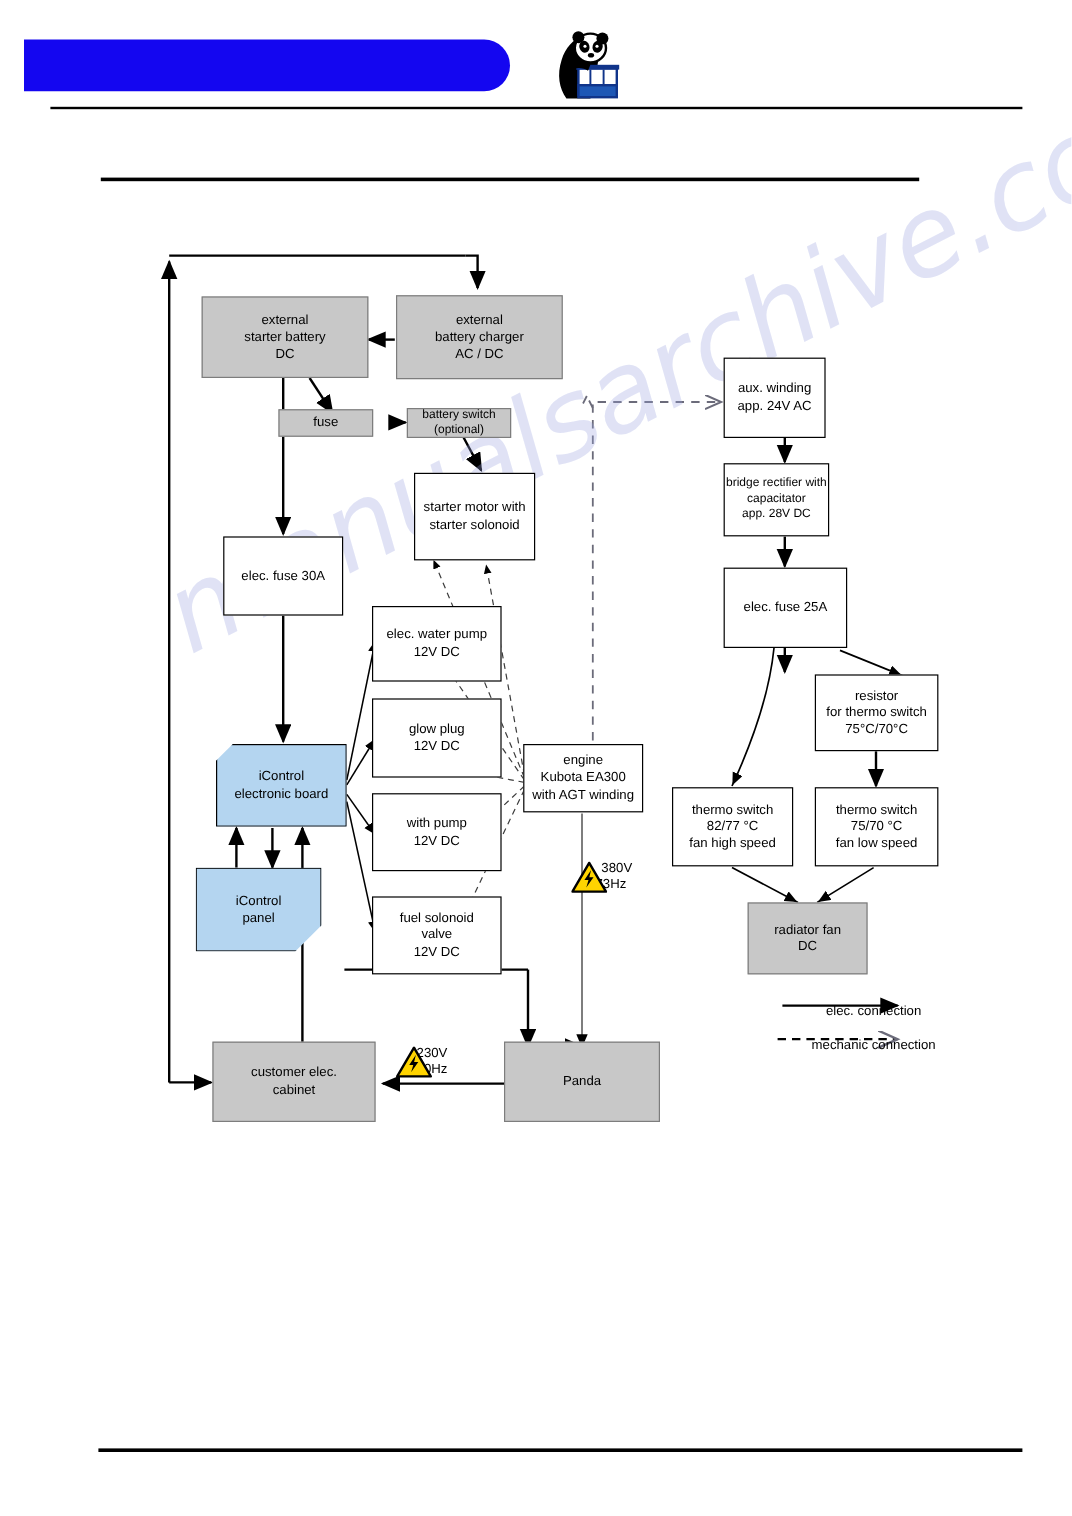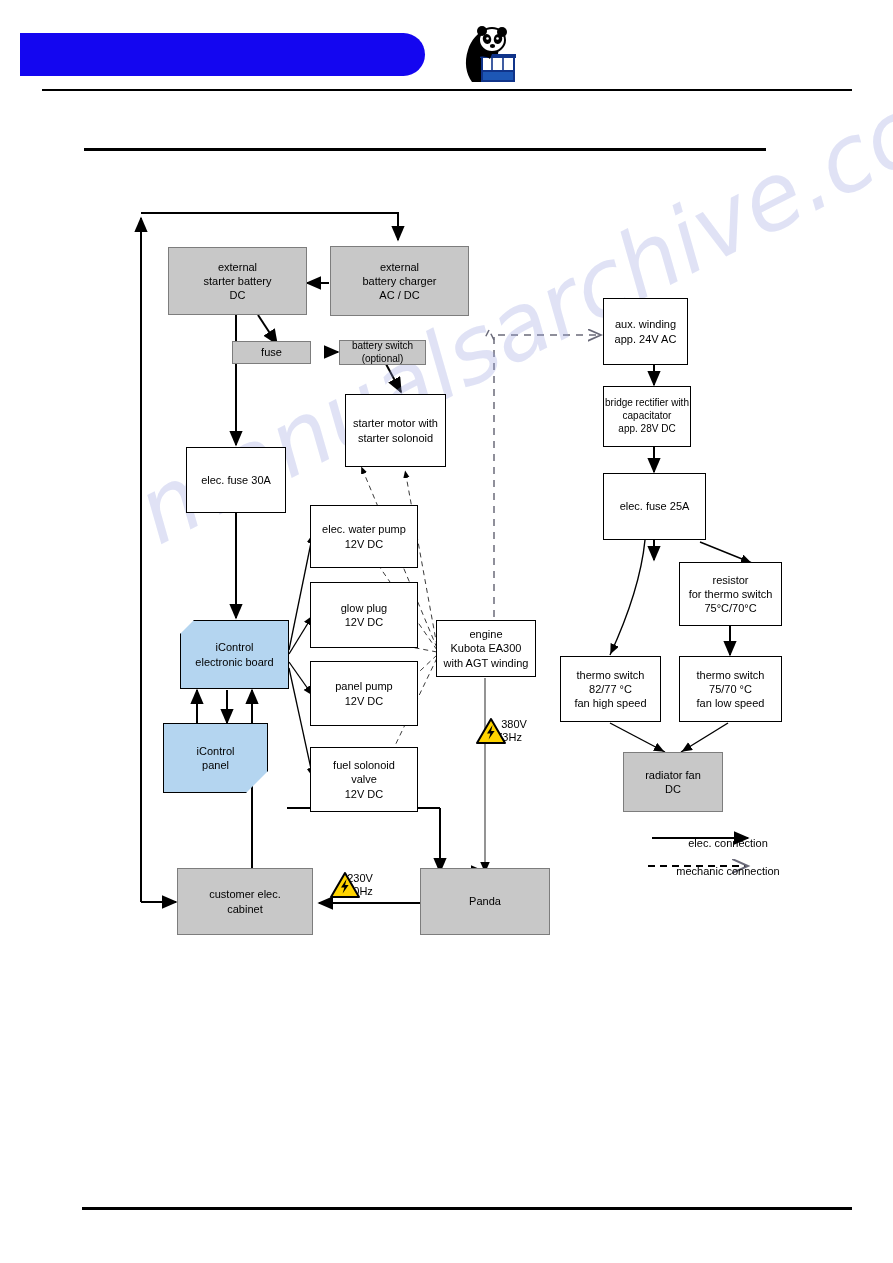--- a/index.html
+++ b/index.html
@@ -354,21 +354,21 @@
 
     <div class="node blue cut-br" style="left:163px; top:723px; width:105px; height:70px;">iControl
 panel</div>
 
     <div class="node white" style="left:310px; top:505px; width:108px; height:63px;">elec. water pump
 12V DC</div>
 
     <div class="node white" style="left:310px; top:582px; width:108px; height:66px;">glow plug
 12V DC</div>
 
-    <div class="node white" style="left:310px; top:661px; width:108px; height:65px;">panel pump
+    <div class="node white" style="left:310px; top:661px; width:108px; height:65px;">with pump
 12V DC</div>
 
     <div class="node white" style="left:310px; top:747px; width:108px; height:65px;">fuel solonoid
 valve
 12V DC</div>
 
     <div class="node white" style="left:436px; top:620px; width:100px; height:57px;">engine
 Kubota EA300
 with AGT winding</div>
 

